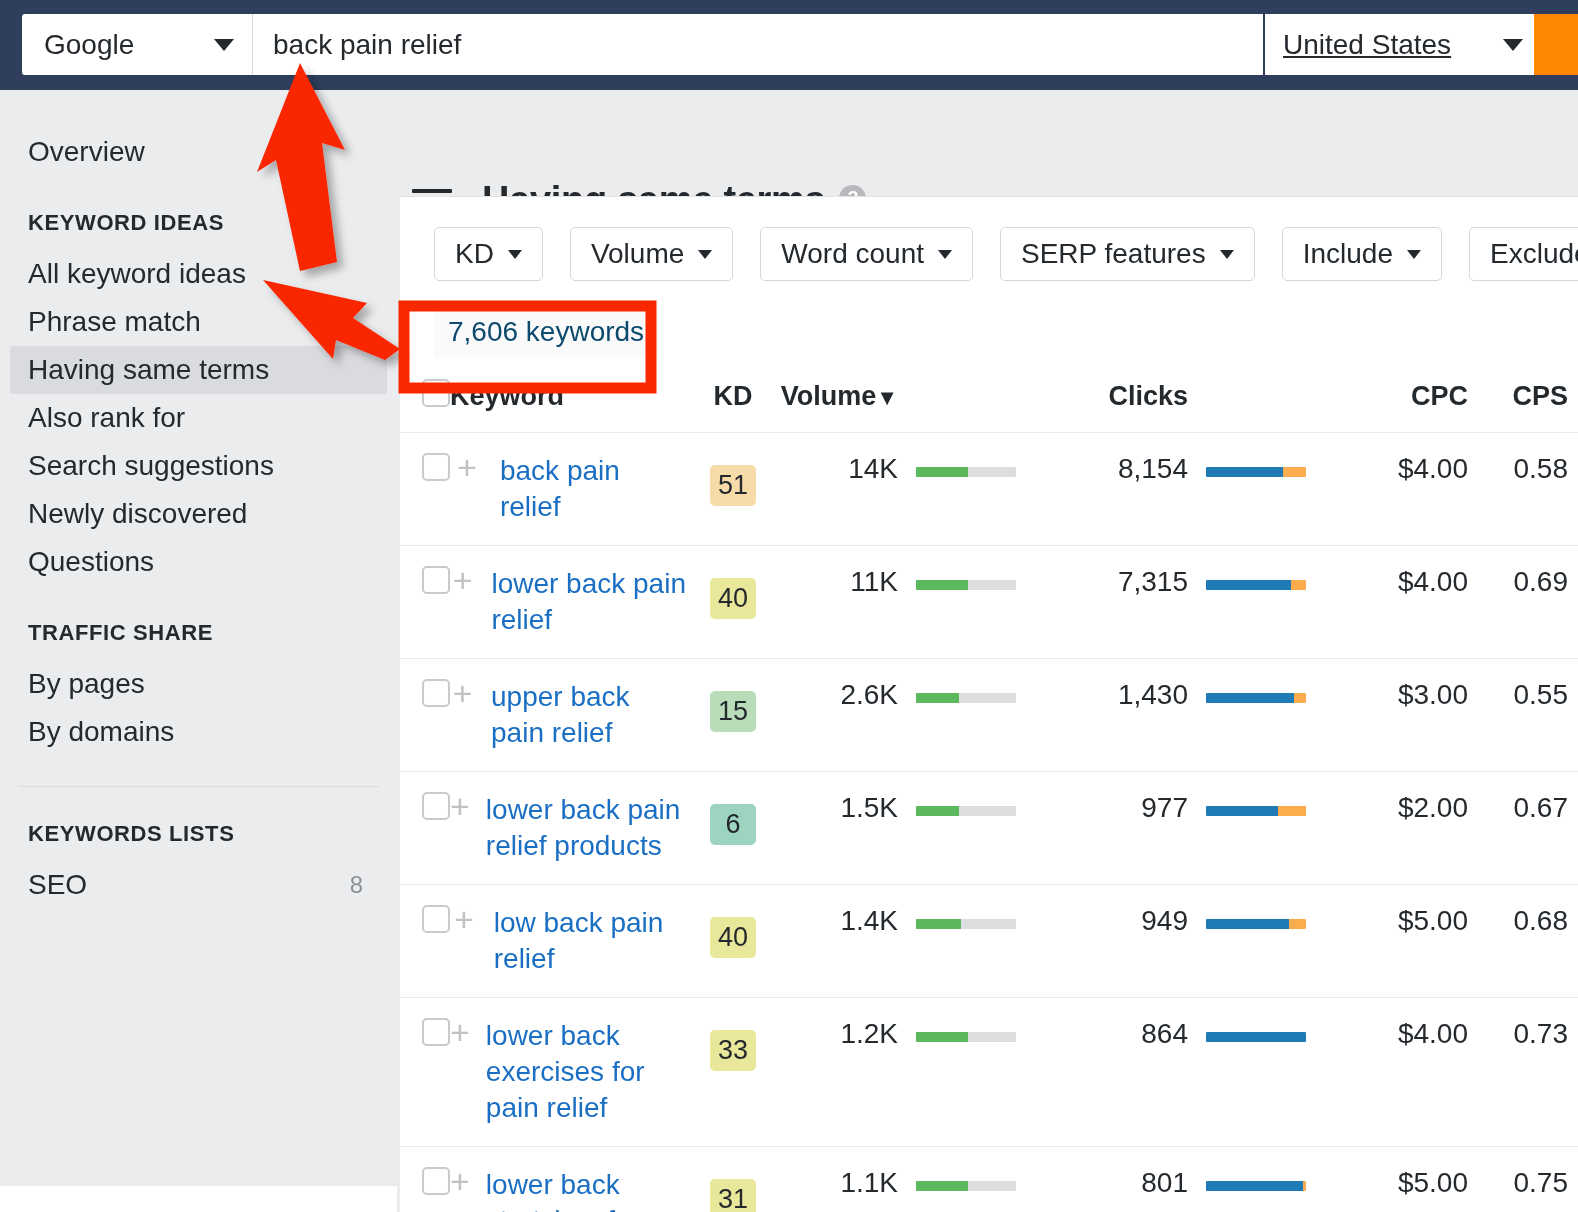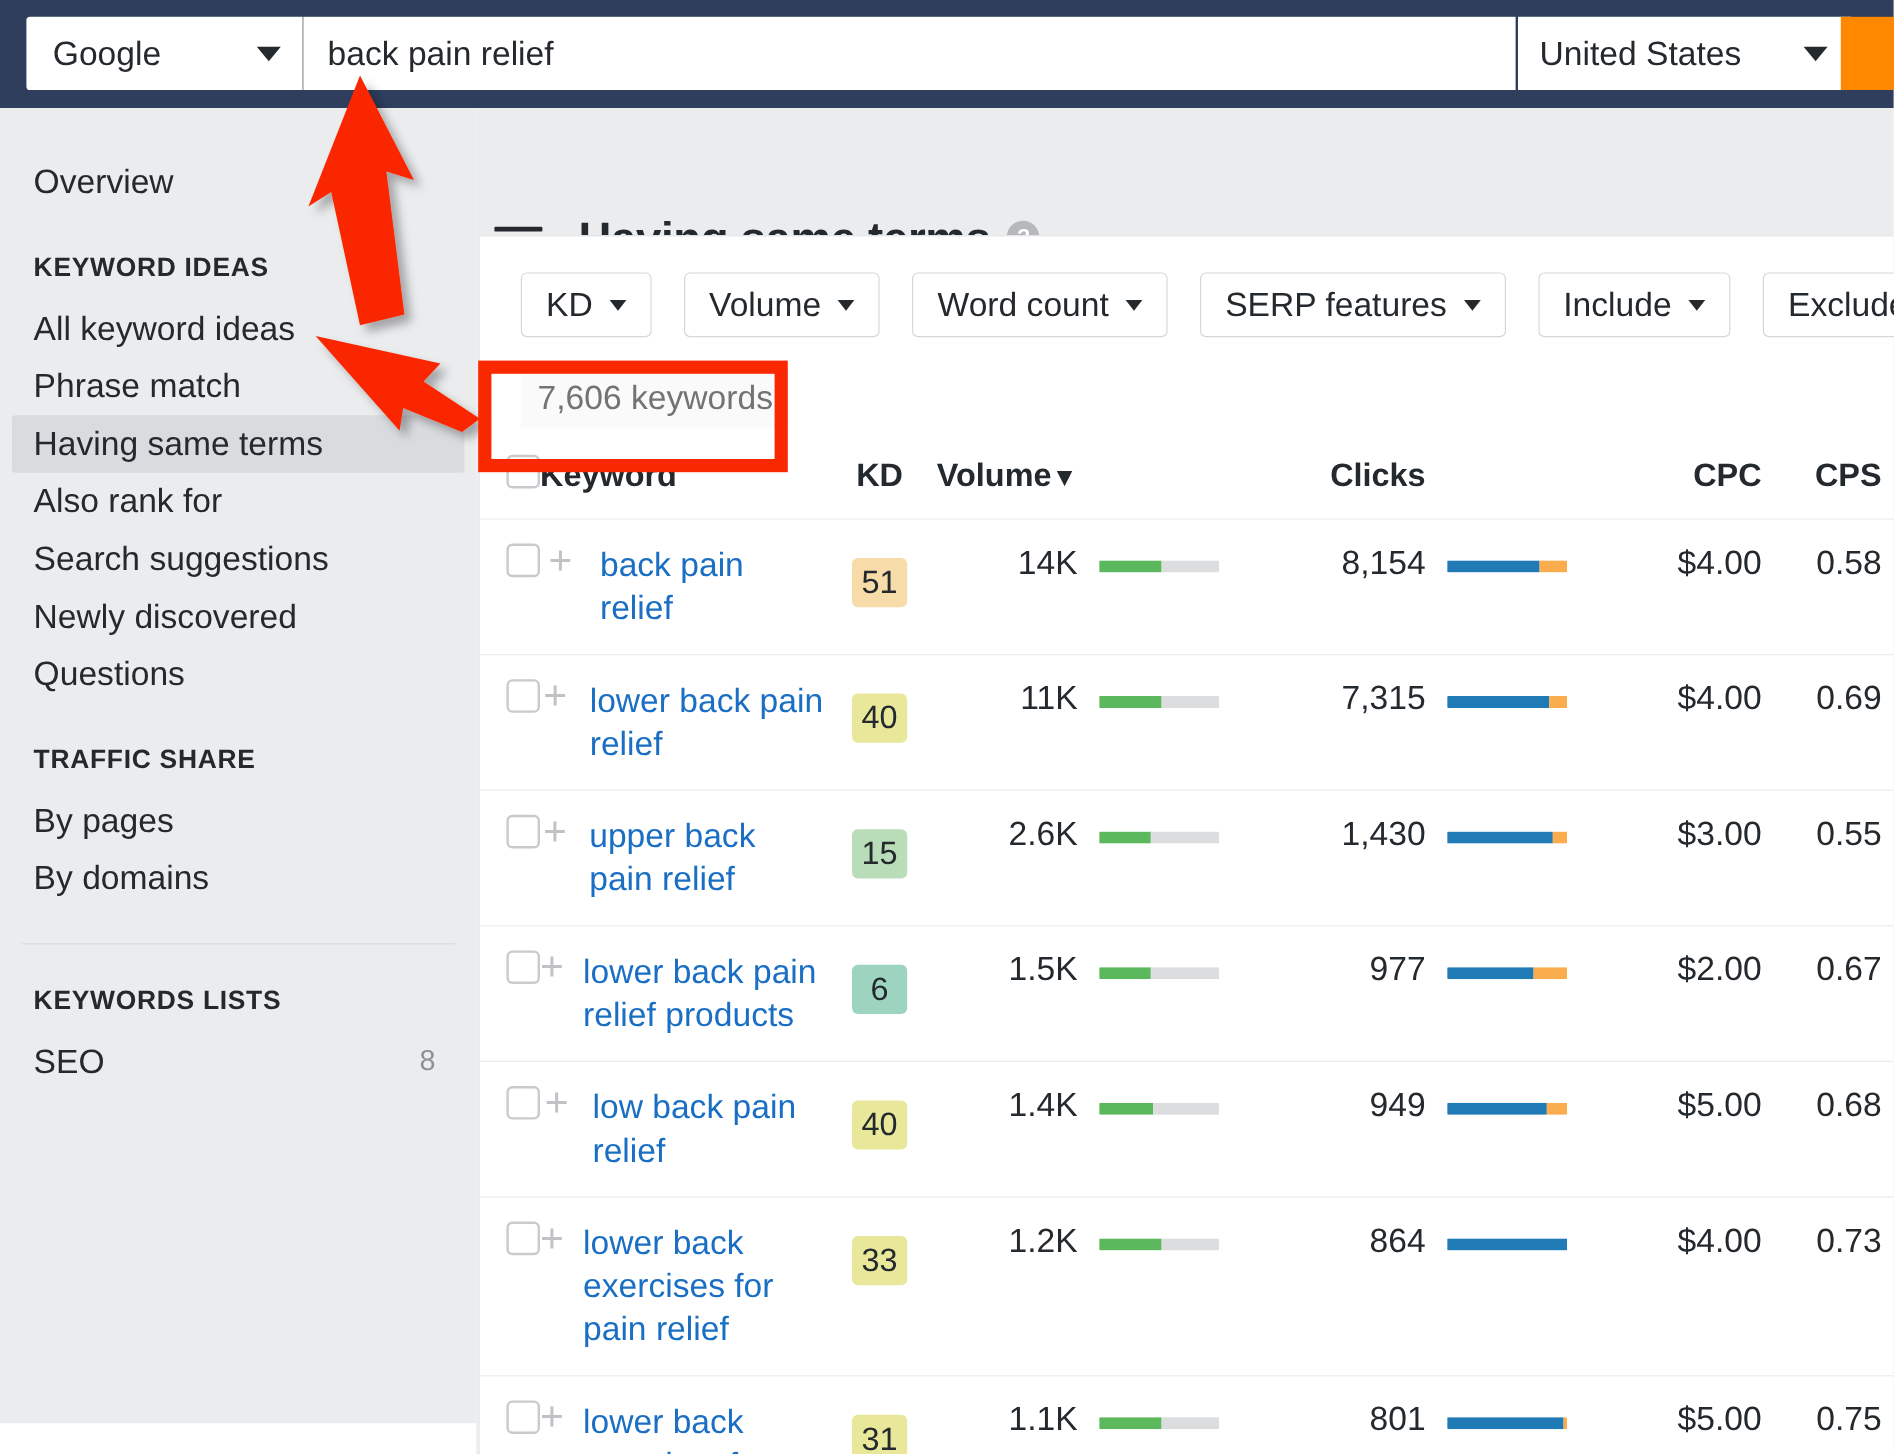--- a/index.html
+++ b/index.html
@@ -36,21 +36,21 @@
   }
   .divline{ width:1px; background:#d6d6d6; }
   .qinput{
     width:1010px; background:#fff; display:flex; align-items:center;
     padding-left:20px; font-size:28px; color:#24292e;
   }
   .geo-select{
     position:absolute; left:1265px; top:14px; width:280px; height:61px;
     background:#fff; border-radius:0 3px 3px 0;
     display:flex; align-items:center; justify-content:space-between;
-    padding:0 22px 0 18px; cursor:pointer;
+    padding:0 22px 0 18px; cursor:pointer;text-decoration:underline;
   }
   .geo-select .lbl{ font-size:28px; color:#24292e; }
   .orange-btn{
     position:absolute; left:1534px; top:14px; width:60px; height:61px;
     background:#ff8800; border:none; cursor:pointer;
   }
 
   
   .sidebar{
     position:absolute; left:0; top:90px; width:397px; height:1096px;
@@ -92,21 +92,21 @@
     padding:30px 0 0 34px;
   }
   .fbtn{
     height:54px; border:1px solid #d5d7da; border-radius:5px; background:#fff;
     display:flex; align-items:center; gap:14px; padding:0 20px;
     font-size:28px; color:#24292e; cursor:pointer; white-space:nowrap;
   }
 
   .countrow{ padding:26px 0 0 34px; height:90px; }
   .kwcount{
-    display:inline-block; font-size:28px; color:#737373;
+    display:inline-block; font-size:28px; color:#0c4a6e;
     padding:9px 14px; background:#fafafa;
   }
 
   
   .tbl{ width:100%; border-collapse:collapse; table-layout:fixed; }
   .tbl th{
     font-size:27px; font-weight:bold; color:#24292e; padding:8px 0 18px 0;
     text-align:right; vertical-align:middle;
   }
   .tbl td{

